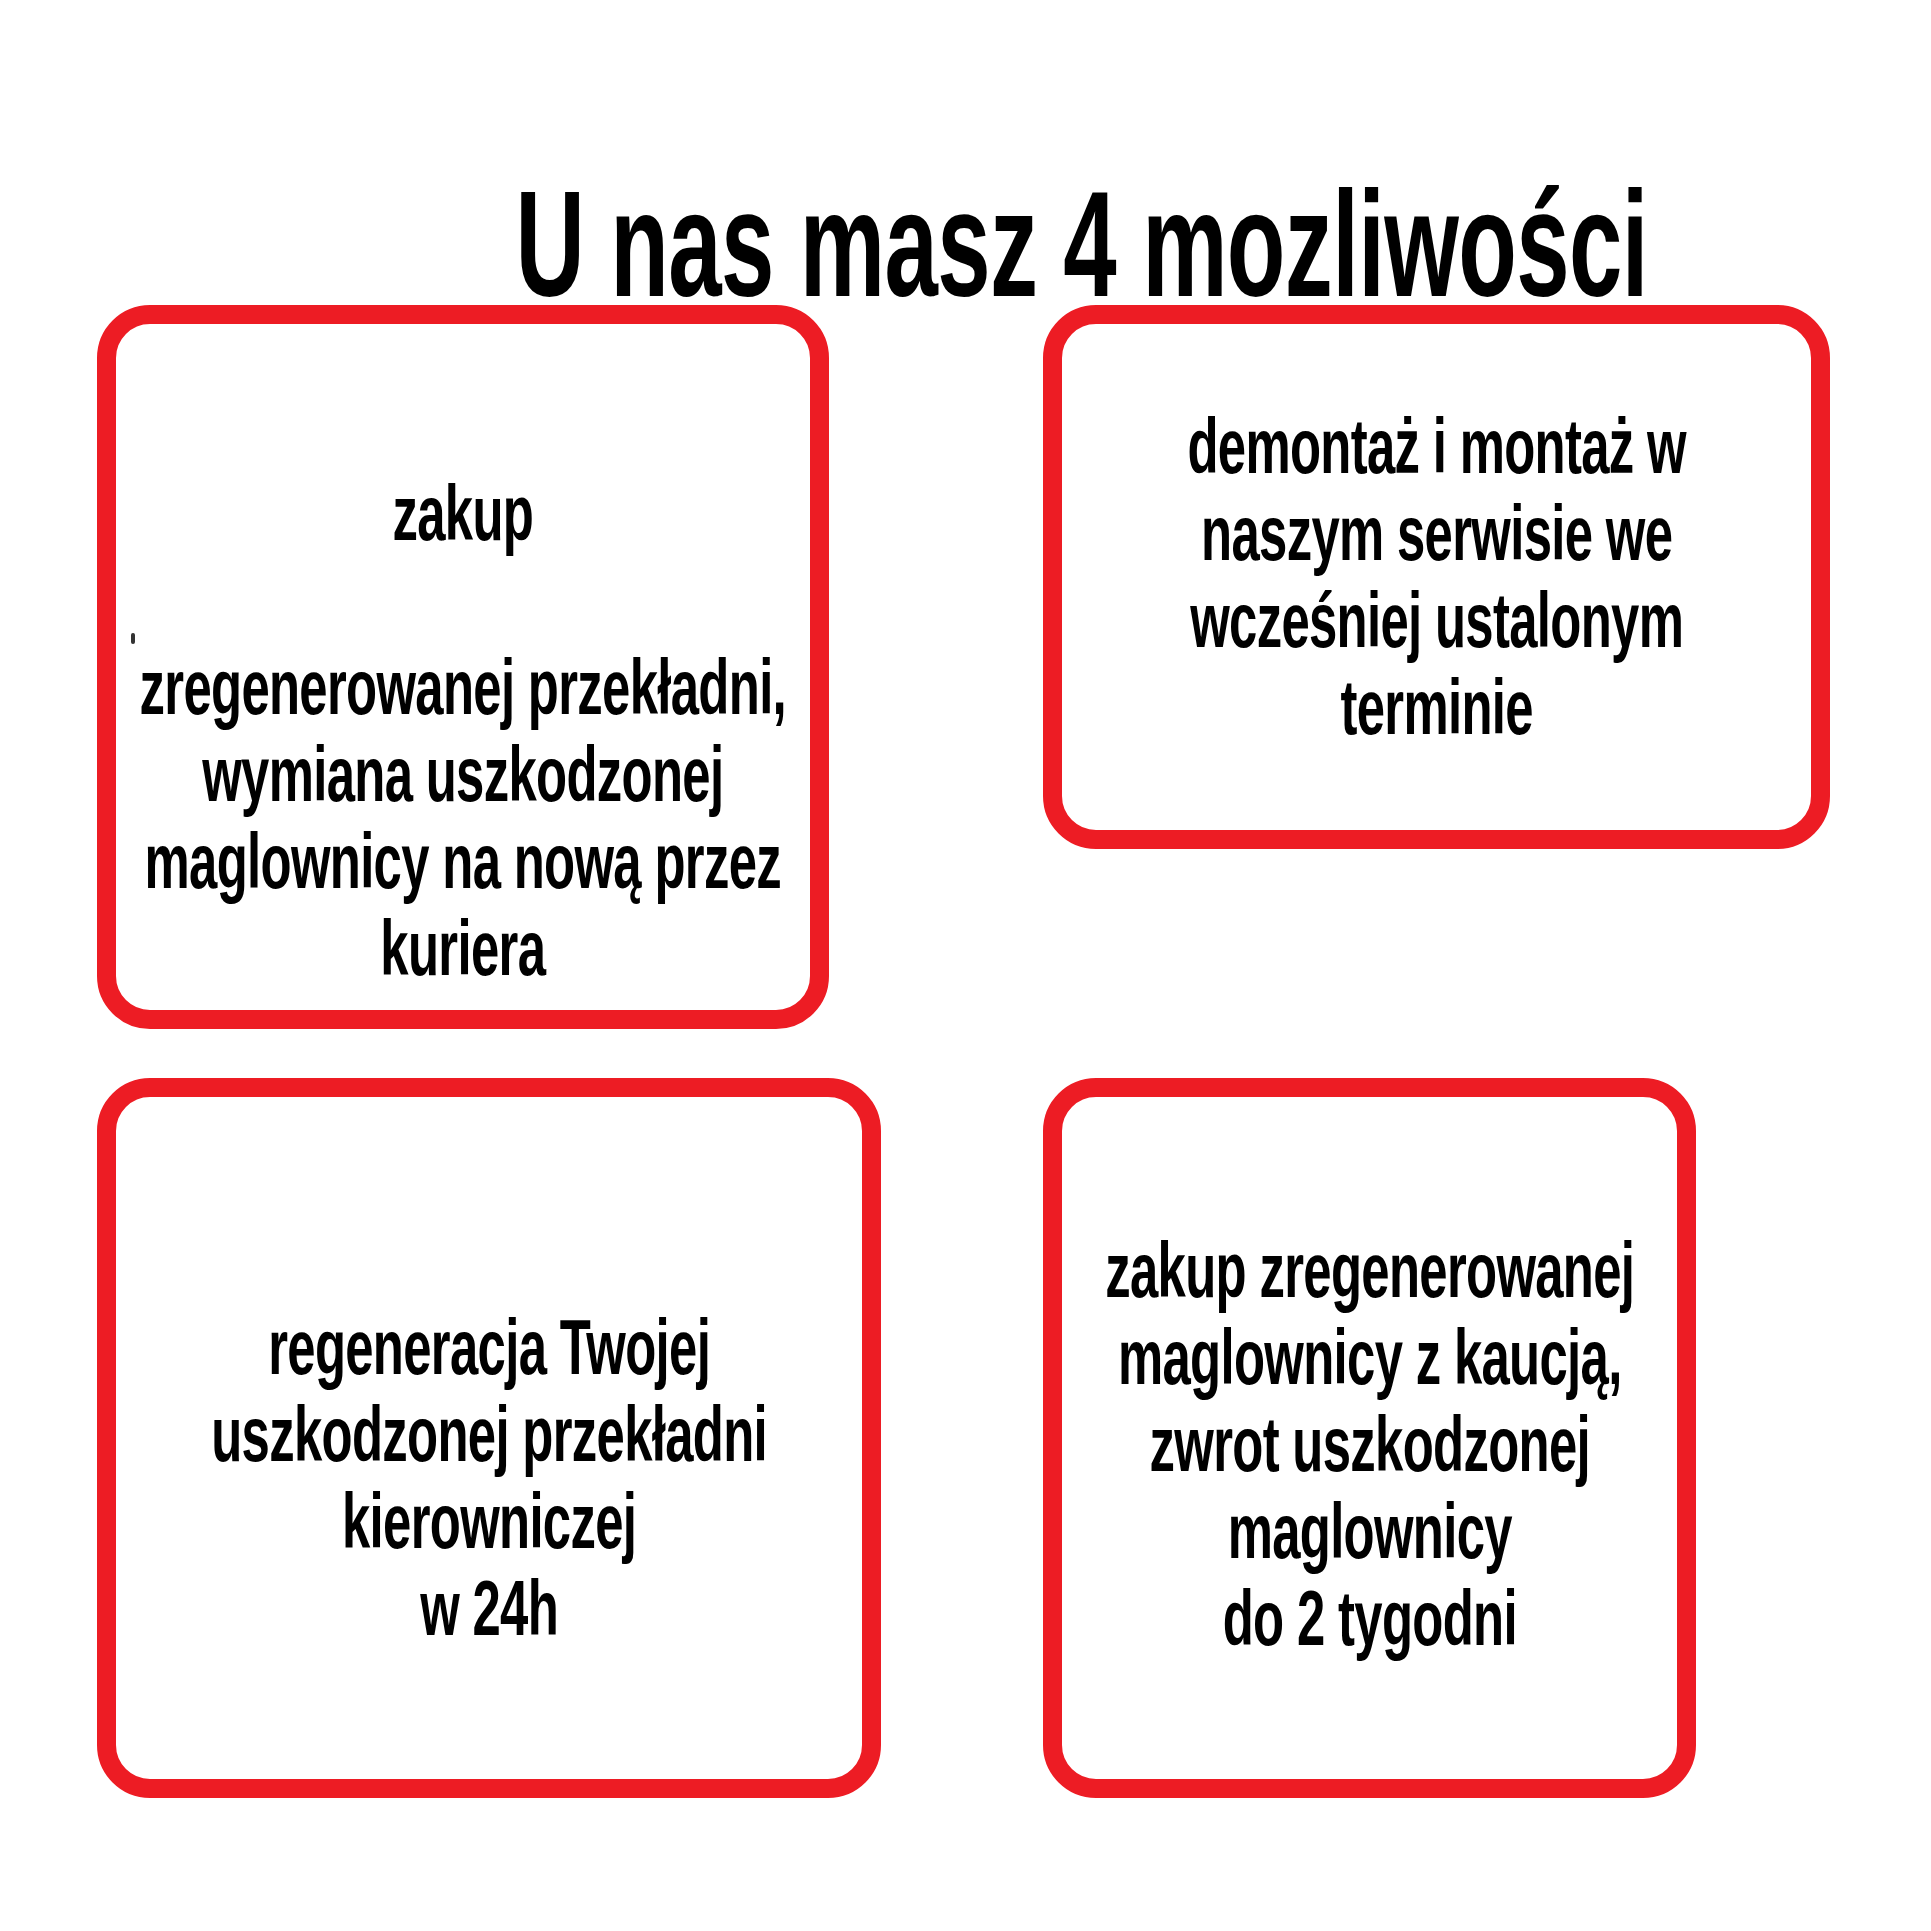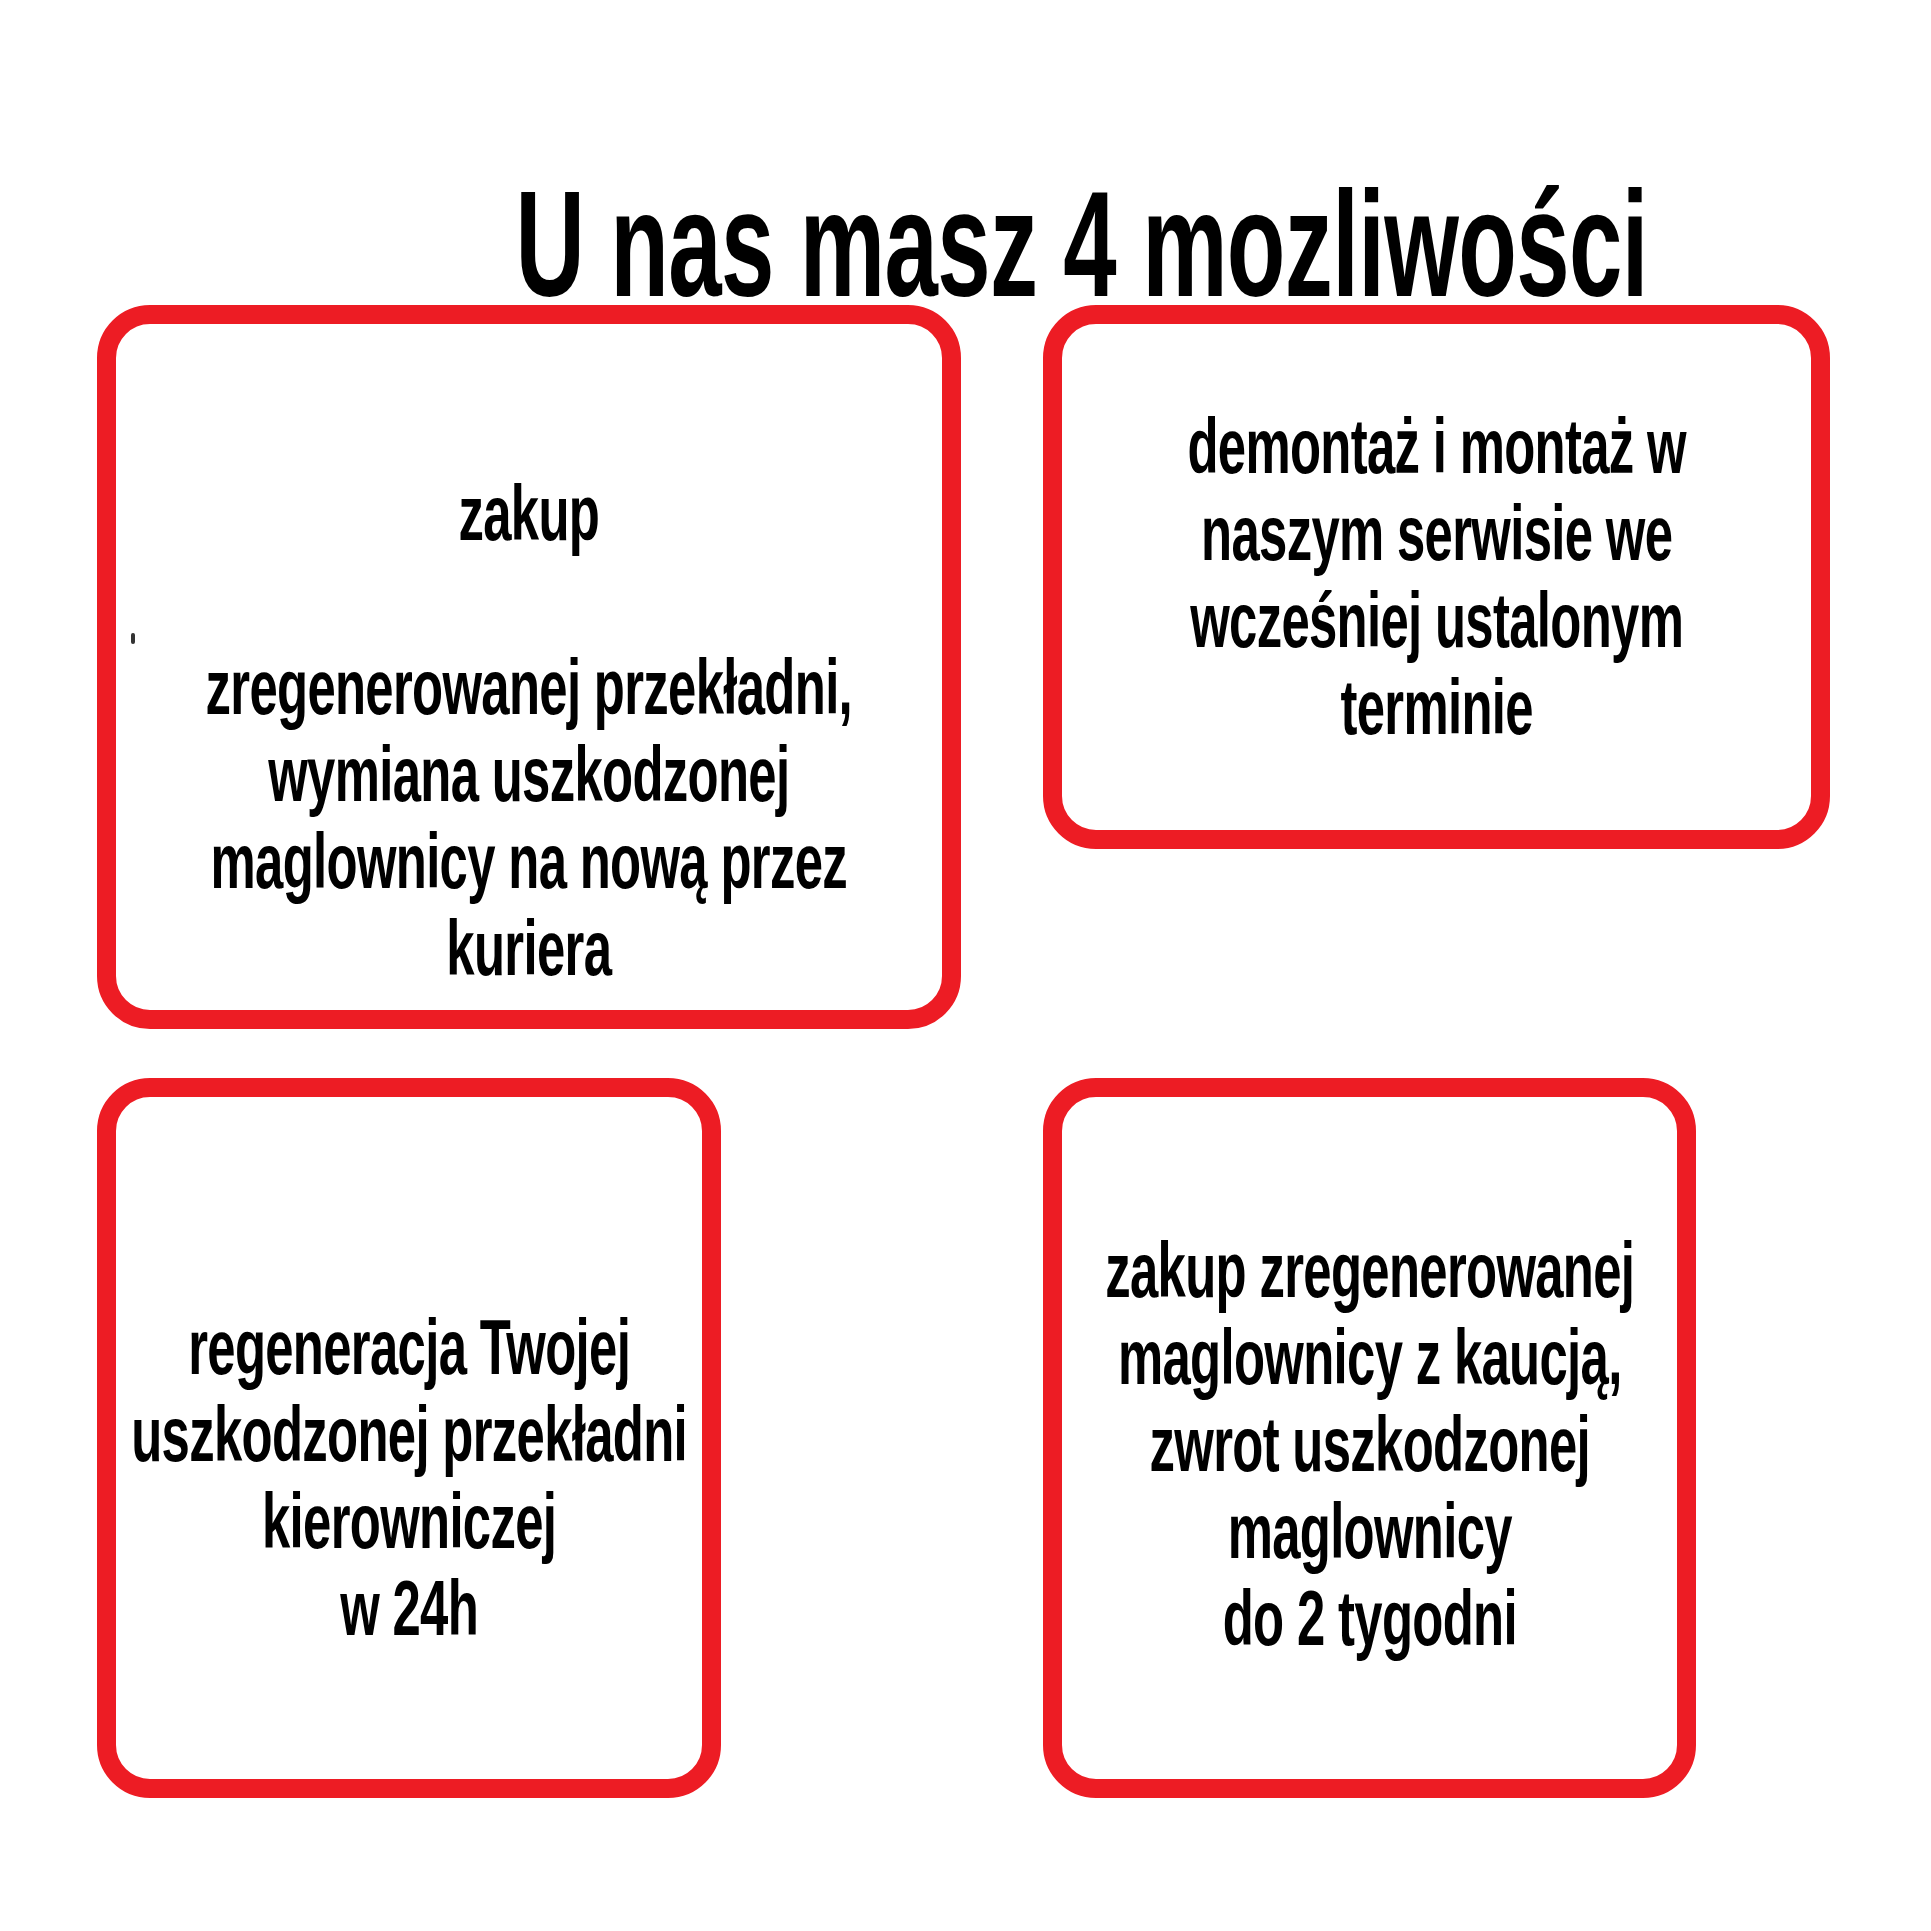--- a/index.html
+++ b/index.html
@@ -36,23 +36,23 @@
     position: absolute;
     border: 19.3px solid #ED1C24;
     border-radius: 53px;
     background: #ffffff;
     box-sizing: border-box;
     display: flex;
     flex-direction: column;
     justify-content: center;
     align-items: center;
   }
-  .box-top-left     { left: 97px;  top: 305px;  width: 864px; height: 724px; padding-top: 127px; }
+  .box-top-left     { left: 97px;  top: 305px;  width: 732px; height: 724px; padding-top: 127px; }
   .box-top-right    { left: 1043px; top: 305px;  width: 787px; height: 544px; }
-  .box-bottom-left  { left: 97px;  top: 1078px; width: 624px; height: 720px; padding-top: 80px; }
+  .box-bottom-left  { left: 97px;  top: 1078px; width: 784px; height: 720px; padding-top: 80px; }
   .box-bottom-right { left: 1043px; top: 1078px; width: 653px; height: 720px; padding-top: 13.5px; }
   .lines {
     transform: scaleX(0.66);
     transform-origin: 50% 50%;
     text-align: center;
     font-size: 77px;
     letter-spacing: -1px;
   }
   .line {
     height: 87px;

